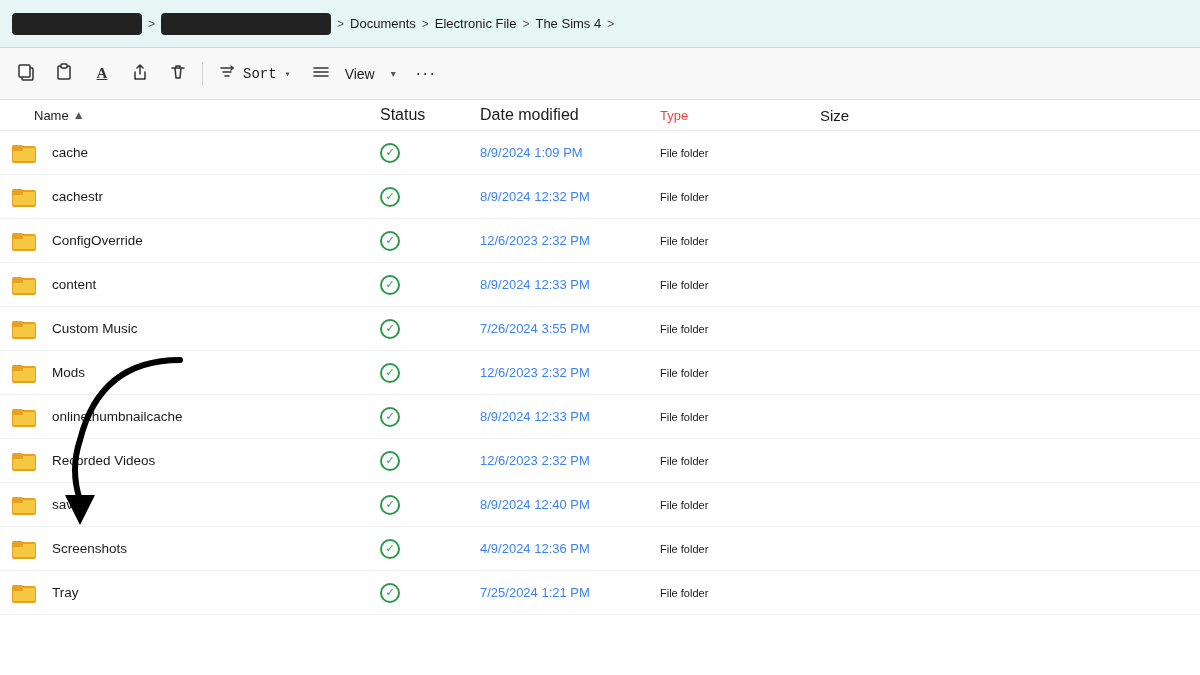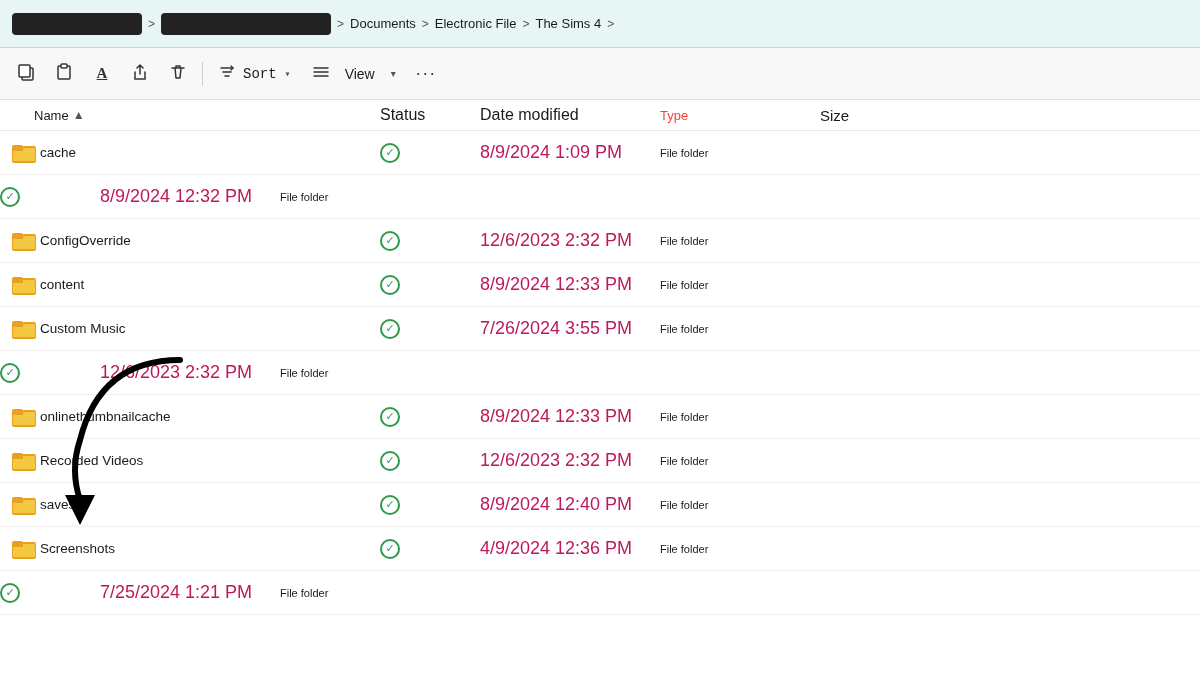--- a/index.html
+++ b/index.html
@@ -165,21 +165,21 @@
       height: 44px;
       border-bottom: 1px solid #f0f0f0;
       cursor: pointer;
     }
 
     .file-cell-name {
       width: 380px;
       padding-left: 12px;
       display: flex;
       align-items: center;
-      gap: 4px;
+      gap: 16px;
     }
     .folder-icon {
       width: 24px;
       height: 20px;
       position: relative;
       display: inline-block;
       flex-shrink: 0;
     }
     .folder-icon::before {
       content: '';
@@ -228,22 +228,22 @@
       border: 2px solid #2a9a4a;
       display: flex;
       align-items: center;
       justify-content: center;
       color: #2a9a4a;
       font-size: 11px;
     }
 
     .file-cell-date {
       width: 180px;
-      color: #be185d;
-      font-size: 18px;
+      color: #3b82f6;
+      font-size: 13px;
     }
     .file-cell-type {
       width: 160px;
       color: #1a1a1a;
       font-size: 11px;
     }
     .file-cell-size {
       flex: 1;
       color: #1a1a1a;
       font-size: 13px;
@@ -385,20 +385,26 @@
         <span class="file-name-text">cache</span>
       </div>
       <div class="file-cell-status">
         <div class="status-check">✓</div>
       </div>
       <div class="file-cell-date">8/9/2024 1:09 PM</div>
       <div class="file-cell-type">File folder</div>
       <div class="file-cell-size"></div>
     </div>
       <div class="file-row">
+      <div class="file-cell-name">
+        <div class="folder-icon">
+          <div class="folder-inner"></div>
+        </div>
+        <span class="file-name-text">cachestr</span>
+      </div>
       <div class="file-cell-status">
         <div class="status-check">✓</div>
       </div>
       <div class="file-cell-date">8/9/2024 12:32 PM</div>
       <div class="file-cell-type">File folder</div>
       <div class="file-cell-size"></div>
     </div>
       <div class="file-row">
       <div class="file-cell-name">
         <div class="folder-icon">
@@ -435,20 +441,26 @@
         <span class="file-name-text">Custom Music</span>
       </div>
       <div class="file-cell-status">
         <div class="status-check">✓</div>
       </div>
       <div class="file-cell-date">7/26/2024 3:55 PM</div>
       <div class="file-cell-type">File folder</div>
       <div class="file-cell-size"></div>
     </div>
       <div class="file-row">
+      <div class="file-cell-name">
+        <div class="folder-icon">
+          <div class="folder-inner"></div>
+        </div>
+        <span class="file-name-text">Mods</span>
+      </div>
       <div class="file-cell-status">
         <div class="status-check">✓</div>
       </div>
       <div class="file-cell-date">12/6/2023 2:32 PM</div>
       <div class="file-cell-type">File folder</div>
       <div class="file-cell-size"></div>
     </div>
       <div class="file-row">
       <div class="file-cell-name">
         <div class="folder-icon">
@@ -499,20 +511,26 @@
         <span class="file-name-text">Screenshots</span>
       </div>
       <div class="file-cell-status">
         <div class="status-check">✓</div>
       </div>
       <div class="file-cell-date">4/9/2024 12:36 PM</div>
       <div class="file-cell-type">File folder</div>
       <div class="file-cell-size"></div>
     </div>
       <div class="file-row">
+      <div class="file-cell-name">
+        <div class="folder-icon">
+          <div class="folder-inner"></div>
+        </div>
+        <span class="file-name-text">Tray</span>
+      </div>
       <div class="file-cell-status">
         <div class="status-check">✓</div>
       </div>
       <div class="file-cell-date">7/25/2024 1:21 PM</div>
       <div class="file-cell-type">File folder</div>
       <div class="file-cell-size"></div>
     </div>
     </div>
 
   <div class="arrow-overlay">

